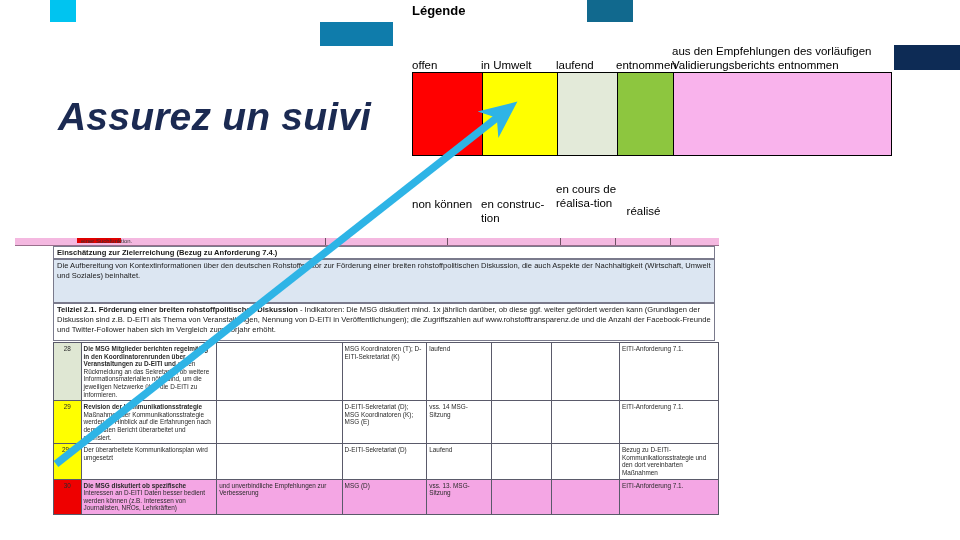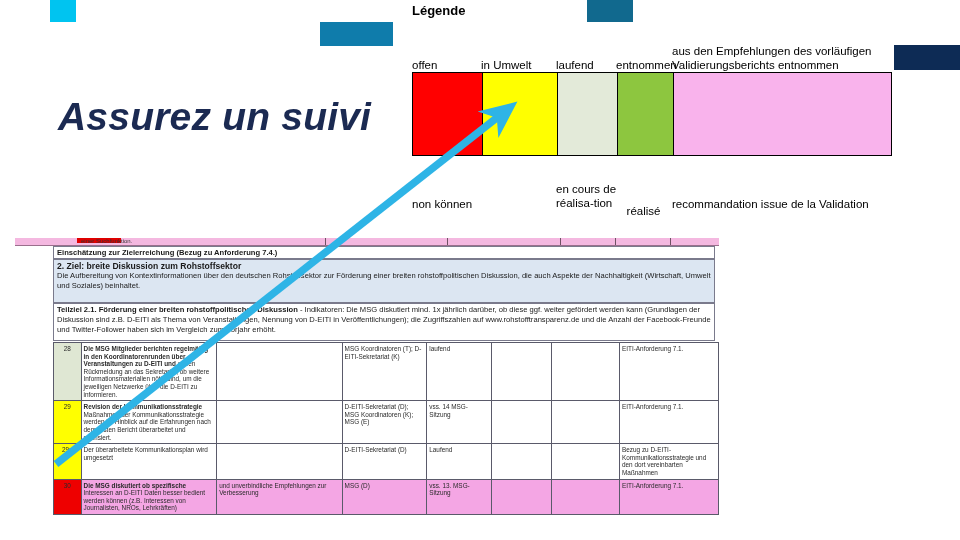--- a/index.html
+++ b/index.html
@@ -215,43 +215,42 @@
 <div id="legend-bar">
   <div class="sw" style="background: rgb(255, 0, 0); width: 69px;"></div>
   <div class="sw" style="background: rgb(255, 255, 0); width: 75px;"></div>
   <div class="sw" style="background: rgb(227, 234, 217); width: 60px;"></div>
   <div class="sw" style="background: rgb(141, 198, 63); width: 56px;"></div>
   <div class="sw" style="background: rgb(249, 179, 236); width: 218px;"></div>
 </div>
 
 <div id="legend-fr">
   <div class="lf lf-0">non können</div>
+  <div class="lf lf-1">en construc-tion</div>
   <div class="lf lf-2">en cours de réalisa-tion</div>
   <div class="lf lf-3">réalisé</div>
-  <div class="lf lf-4">recommandation issue de la Validation</div>
 </div>
 
 <div id="sheet">
   <div id="sheet-inner">
     <div class="ruler">
       <div class="redmark"></div>
       <div class="tick" style="left:310px"></div>
       <div class="tick" style="left:432px"></div>
       <div class="tick" style="left:545px"></div>
       <div class="tick" style="left:600px"></div>
       <div class="tick" style="left:655px"></div>
     </div>
     <div class="sheet-rowtext">einer Suchfunktion.</div>
 
     <div class="band white" style="top:8px; height:13px;">
       <b>Einschätzung zur Zielerreichung (Bezug zu Anforderung 7.4.)</b>
     </div>
 
     <div class="band blue" style="top:21px; height:44px;">
-      <div style="font-size:8.6px; font-weight:bold;">2. Ziel: breite Diskussion zum Rohstoffsektor</div>
       <div>Die Aufbereitung von Kontextinformationen über den deutschen Rohstoffsektor zur Förderung einer breiten rohstoffpolitischen Diskussion, die auch Aspekte der Nachhaltigkeit (Wirtschaft, Umwelt und Soziales) beinhaltet.</div>
     </div>
 
     <div class="band white" style="top:65px; height:38px;">
       <span style="font-weight:bold;">Teilziel 2.1. Förderung einer breiten rohstoffpolitischen Diskussion</span>
       <span>- Indikatoren: Die MSG diskutiert mind. 1x jährlich darüber, ob diese ggf. weiter gefördert werden kann (Grundlagen der Diskussion sind z.B. D-EITI als Thema von Veranstaltungen, Nennung von D-EITI in Veröffentlichungen); die Zugriffszahlen auf www.rohstofftransparenz.de und die Anzahl der Facebook-Freunde und Twitter-Follower haben sich im Vergleich zum Vorjahr erhöht.</span>
     </div>
 
     <table id="grid">
       <tbody>

